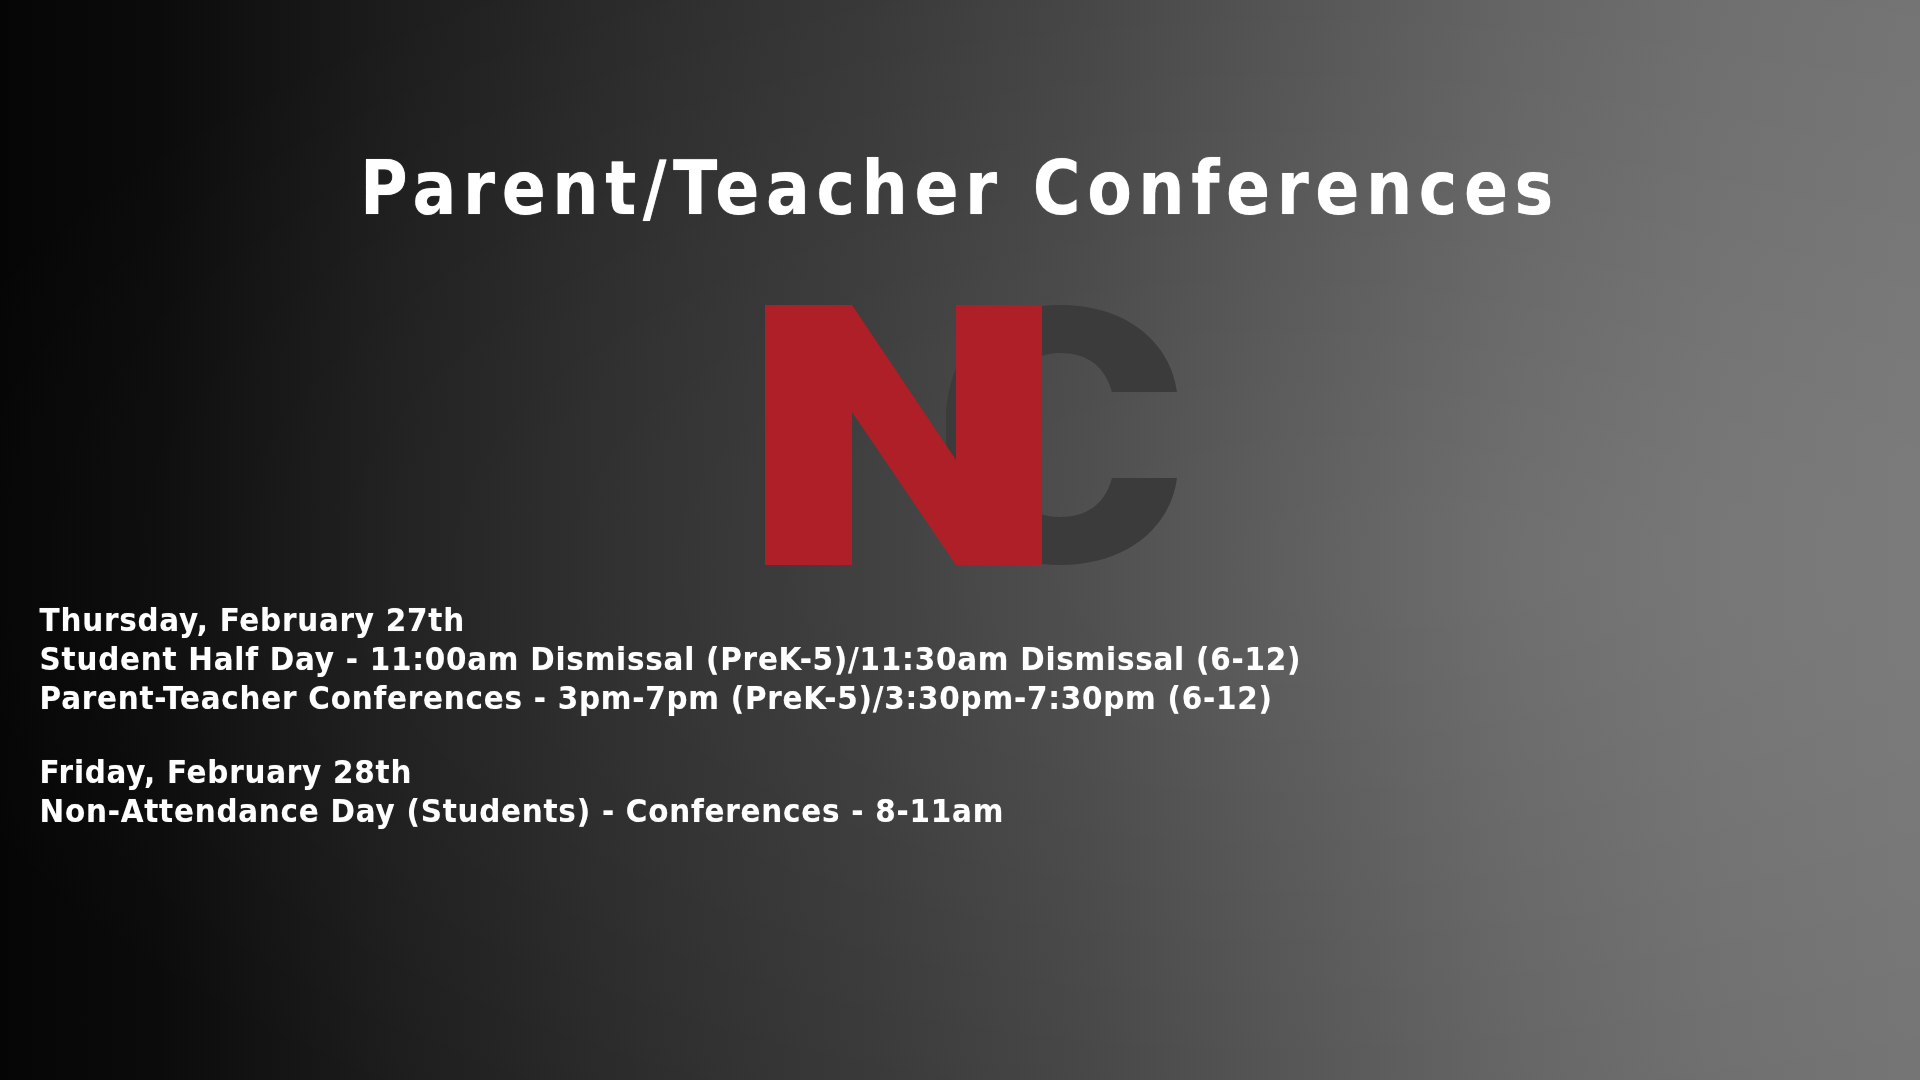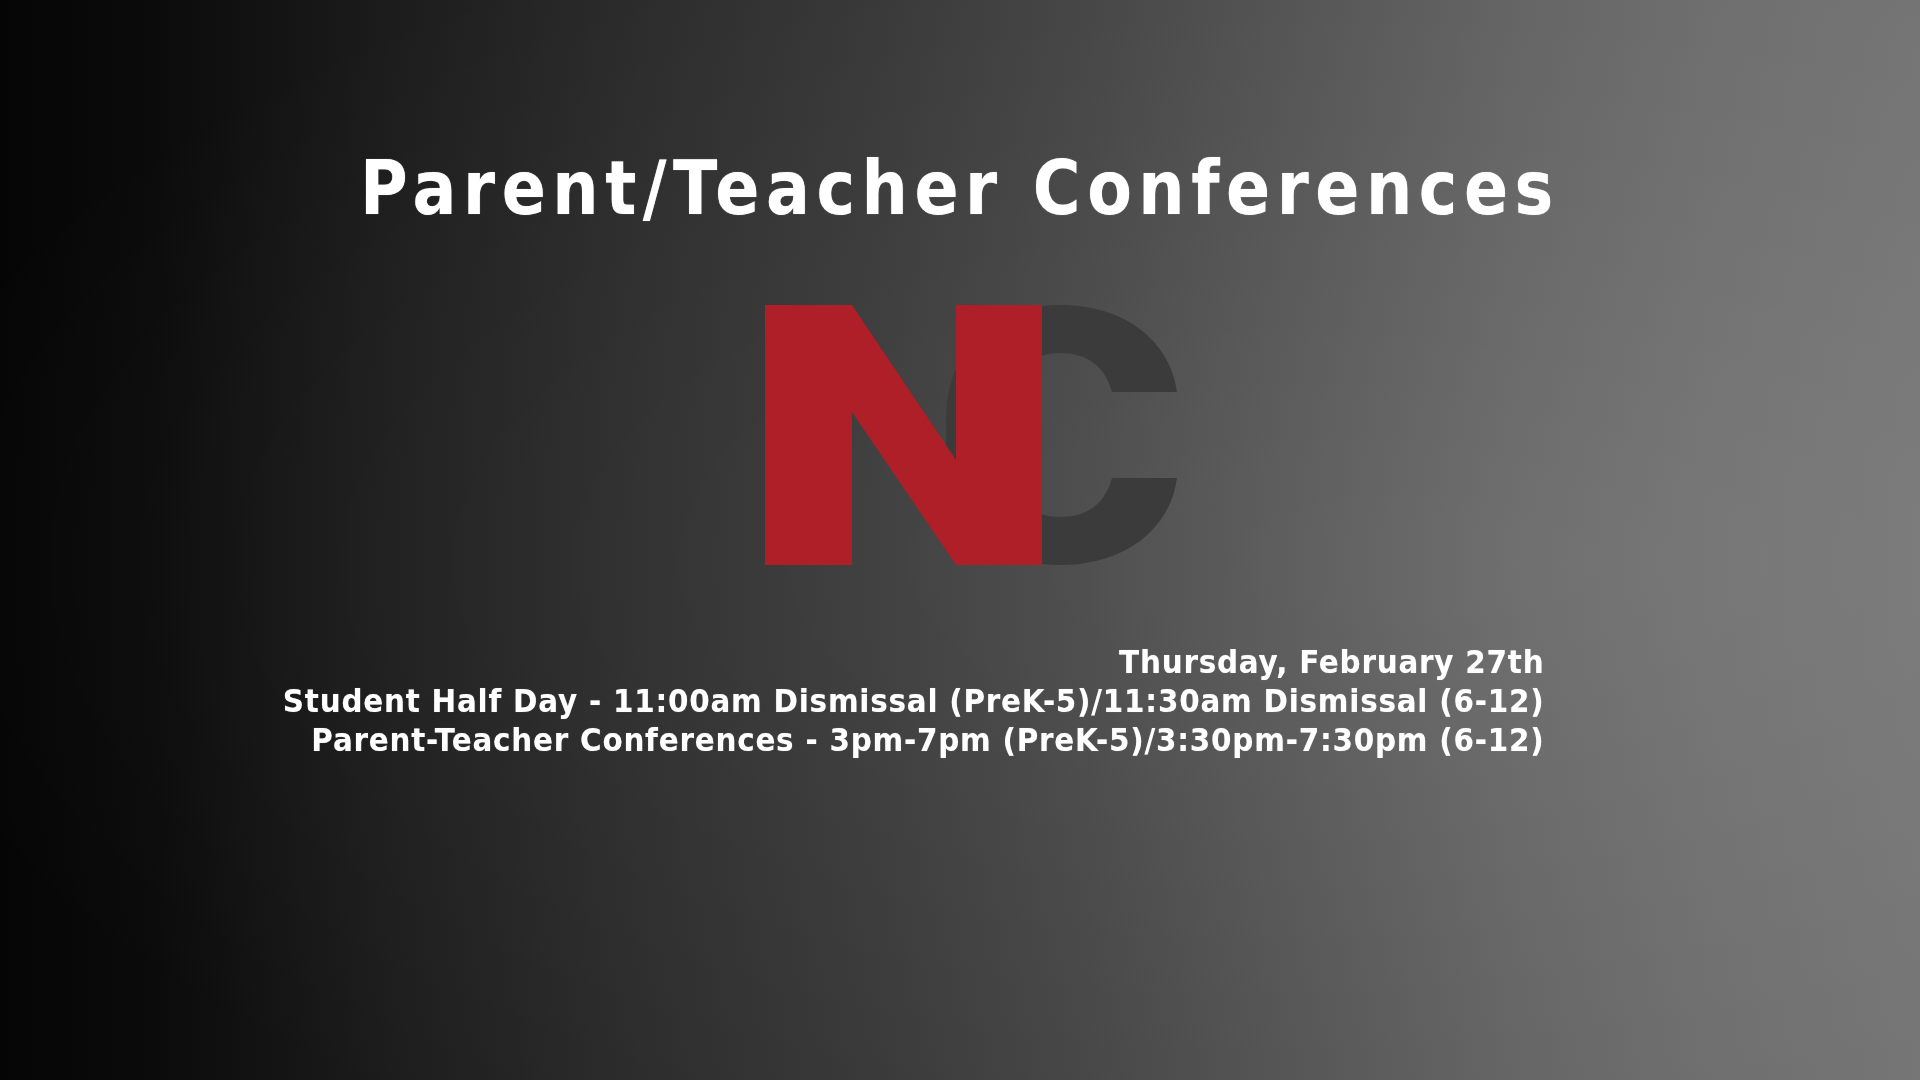--- a/index.html
+++ b/index.html
@@ -74,27 +74,26 @@
     display: block;
     width: 420px;
     height: 270px;
   }
 
   
   .copy {
     position: absolute;
     left: 0;
     width: 1584px;
-    text-align: right;
+    text-align: left;
     color: #ffffff;
     font-family: "DejaVu Sans", sans-serif;
     font-weight: 700;
     letter-spacing: 0.8px;
     text-shadow: 0 0 1px rgba(255,255,255,0.35);
-    margin-top: 42px;
   }
   .copy-thursday { top: 600px; }
   .copy-friday   { top: 752px; }
 
   .copy .line {
     display: block;
     white-space: nowrap;
     font-size: 31px;
     line-height: 39px;
     transform: scaleX(0.95) scaleY(1.05);
@@ -144,14 +143,18 @@
       </g>
     </svg>
   </div>
 
   <div class="copy copy-thursday">
     <span class="line heading">Thursday, February 27th</span>
     <span class="line">Student Half Day - 11:00am Dismissal (PreK-5)/11:30am Dismissal (6-12)</span>
     <span class="line">Parent-Teacher Conferences - 3pm-7pm (PreK-5)/3:30pm-7:30pm (6-12)</span>
   </div>
 
+  <div class="copy copy-friday">
+    <span class="line heading">Friday, February 28th</span>
+    <span class="line">Non-Attendance Day (Students) - Conferences - 8-11am</span>
+  </div>
 
 </div>
 
 </body></html>

